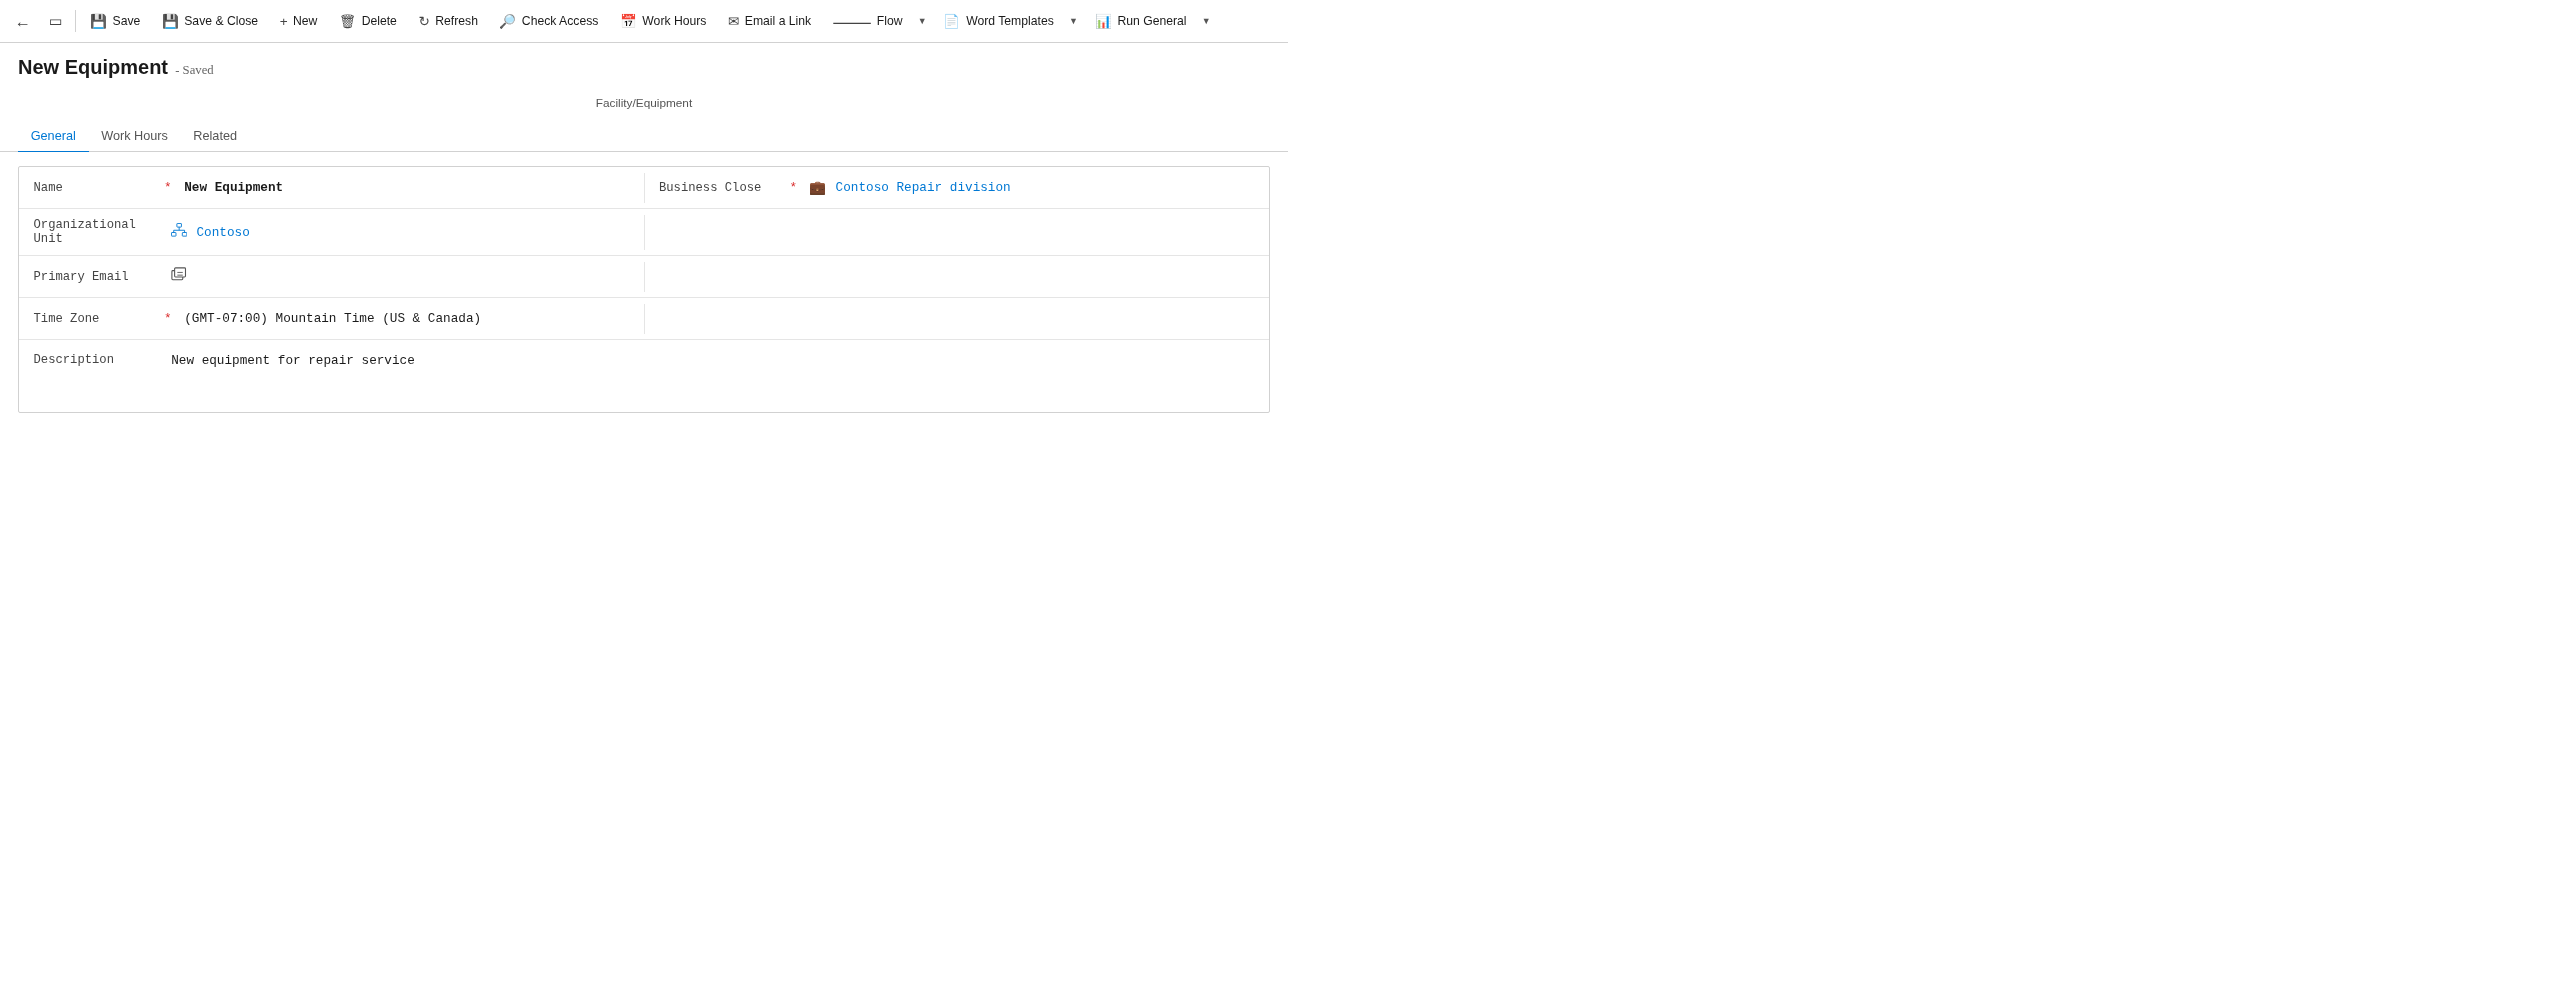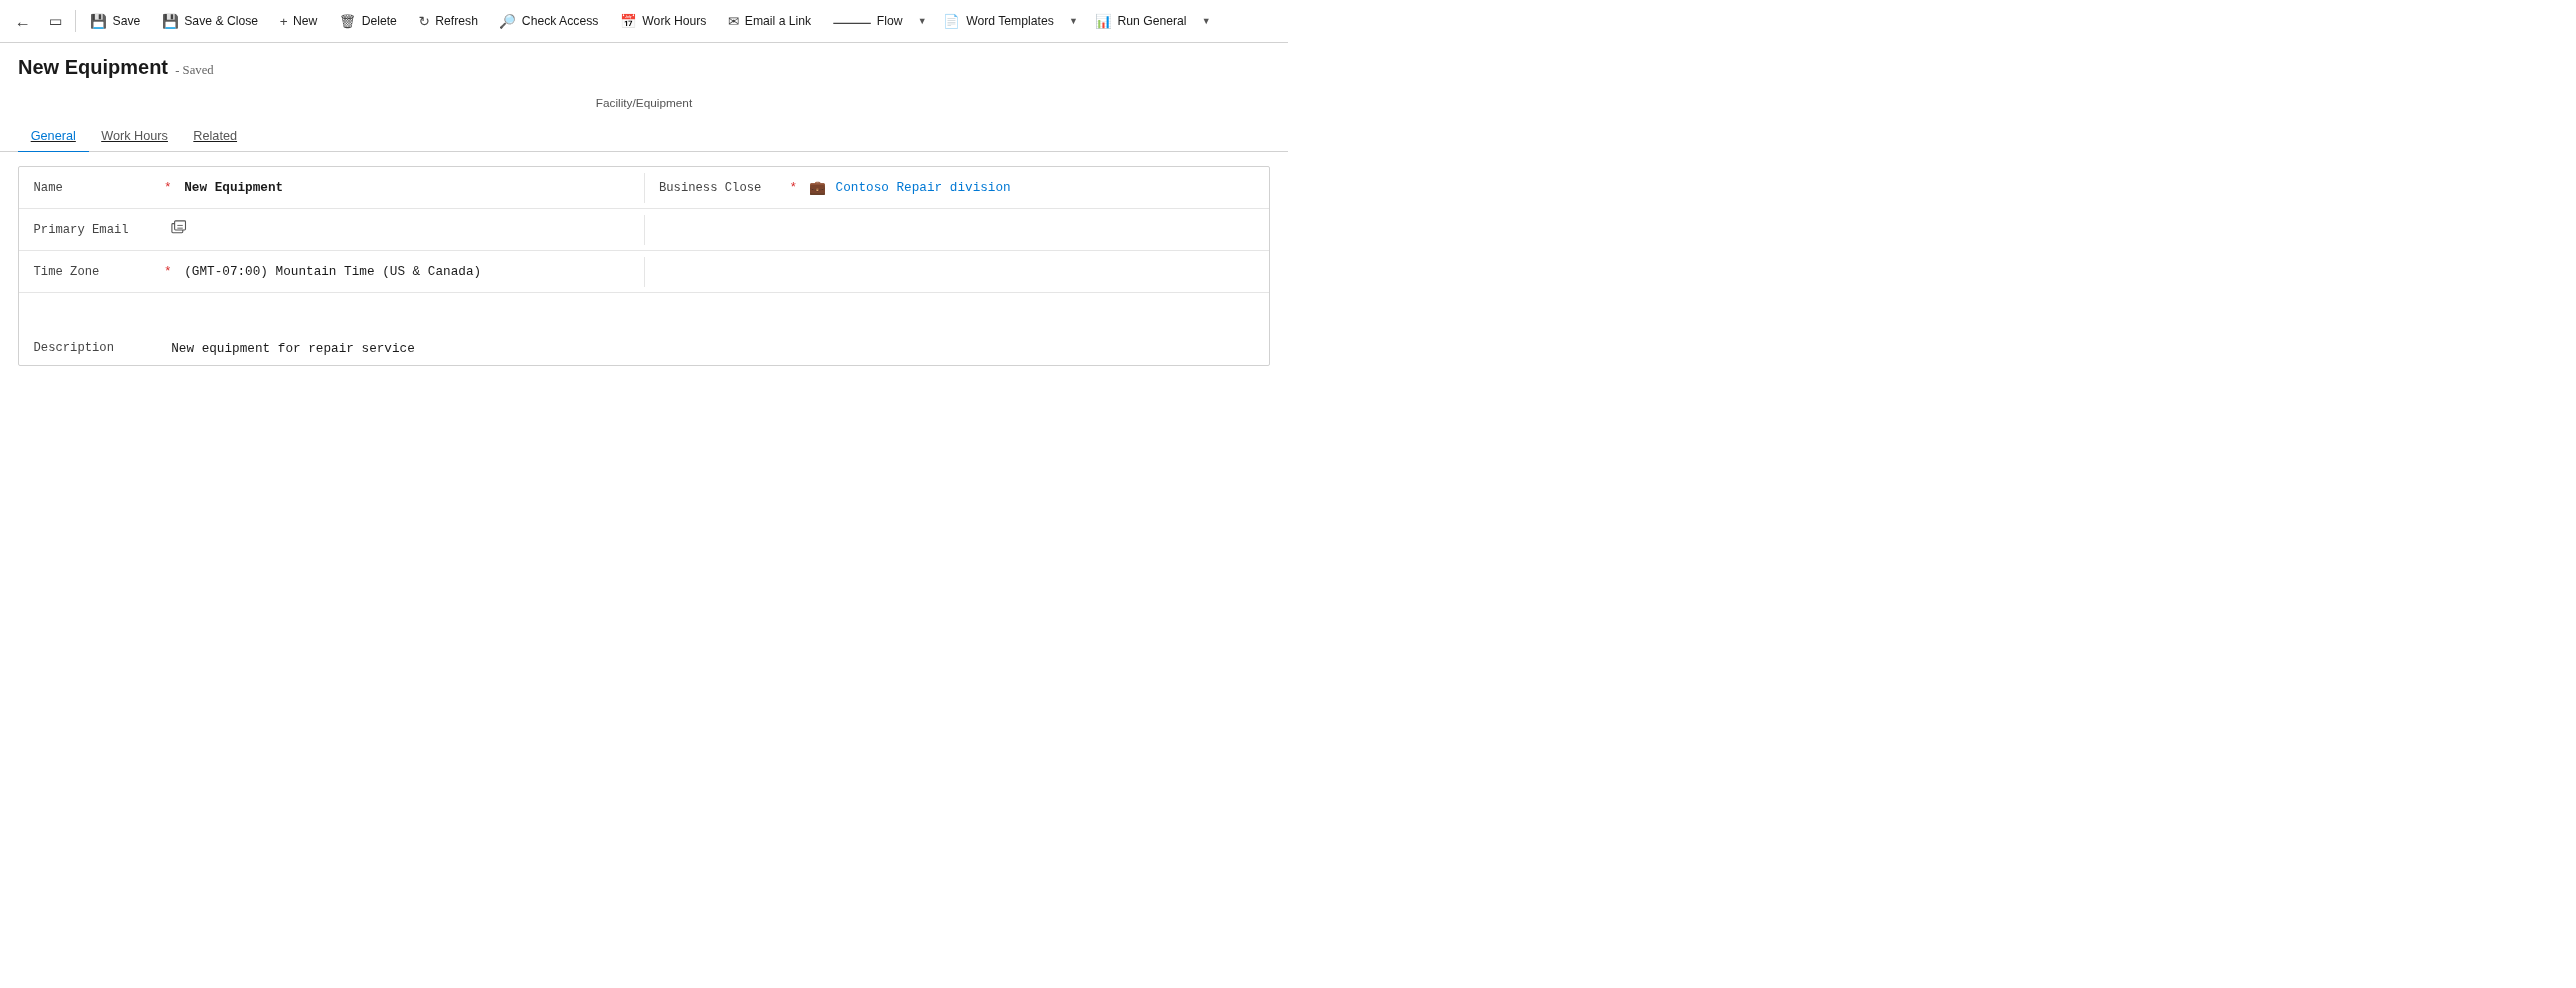--- a/index.html
+++ b/index.html
@@ -96,21 +96,20 @@
       text-align: center;
     }
 
     
     .tabs {
       display: flex;
       gap: 0;
       padding: 9px 18px 0 18px;
       border-bottom: 0.9px solid #d1d1d1;
       margin-top: 3.6px;
-      text-decoration: underline;
     }
 
     .tab {
       padding: 7.2px 12.7px;
       font-size: 12.7px;
       cursor: pointer;
       border-bottom: 1.8px solid transparent;
       color: #555;
       margin-bottom: -0.9px;
     }
@@ -201,21 +200,21 @@
     .email-copy-icon {
       color: #555;
       font-size: 12.7px;
       margin-left: 7.2px;
       cursor: pointer;
     }
 
     
     .form-row.description {
       min-height: 72px;
-      align-items: flex-end;
+      align-items: flex-start;
     }
 
     .form-row.description .form-label {
       padding-top: 12.7px;
     }
 
     .form-row.description .form-value {
       padding-top: 12.7px;
     }
 
@@ -345,20 +344,42 @@
     <div class="form-col">
       <span class="form-label">Business Close</span>
       <span class="form-required">*</span>
       <a class="form-value link">
         <span class="biz-icon">💼</span>
         <span>Contoso Repair division</span>
       </a>
     </div>
   </div>
 
+  <div class="form-row">
+    <div class="form-col">
+      <span class="form-label">Organizational Unit</span>
+      <a class="form-value link">
+        <span class="org-icon">
+          <svg width="16.3" height="14.5" viewBox="0 0 18 16" fill="none" xmlns="http://www.w3.org/2000/svg">
+            <rect x="6.5" y="0.5" width="5" height="4" rx="0.5" stroke="#0078d4" fill="none"></rect>
+            <rect x="0.5" y="10.5" width="5" height="4" rx="0.5" stroke="#0078d4" fill="none"></rect>
+            <rect x="12.5" y="10.5" width="5" height="4" rx="0.5" stroke="#0078d4" fill="none"></rect>
+            <line x1="9" y1="4.5" x2="9" y2="8" stroke="#0078d4"></line>
+            <line x1="3" y1="8" x2="15" y2="8" stroke="#0078d4"></line>
+            <line x1="3" y1="8" x2="3" y2="10.5" stroke="#0078d4"></line>
+            <line x1="15" y1="8" x2="15" y2="10.5" stroke="#0078d4"></line>
+          </svg>
+        </span>
+        <span>Contoso</span>
+      </a>
+    </div>
+    <div class="form-divider-vertical"></div>
+    <div class="form-col">
+    </div>
+  </div>
 
   <div class="form-row">
     <div class="form-col">
       <span class="form-label">Primary Email</span>
       <span class="email-copy-icon">
         <svg width="16.3" height="16.3" viewBox="0 0 18 18" fill="none" xmlns="http://www.w3.org/2000/svg">
           <rect x="1" y="4" width="12" height="10" rx="1" stroke="#555" stroke-width="1.2" fill="none"></rect>
           <rect x="4" y="1" width="12" height="10" rx="1" stroke="#555" stroke-width="1.2" fill="white"></rect>
           <polyline points="7,6 13,6" stroke="#555" stroke-width="1"></polyline>
           <polyline points="7,9 13,9" stroke="#555" stroke-width="1"></polyline>

